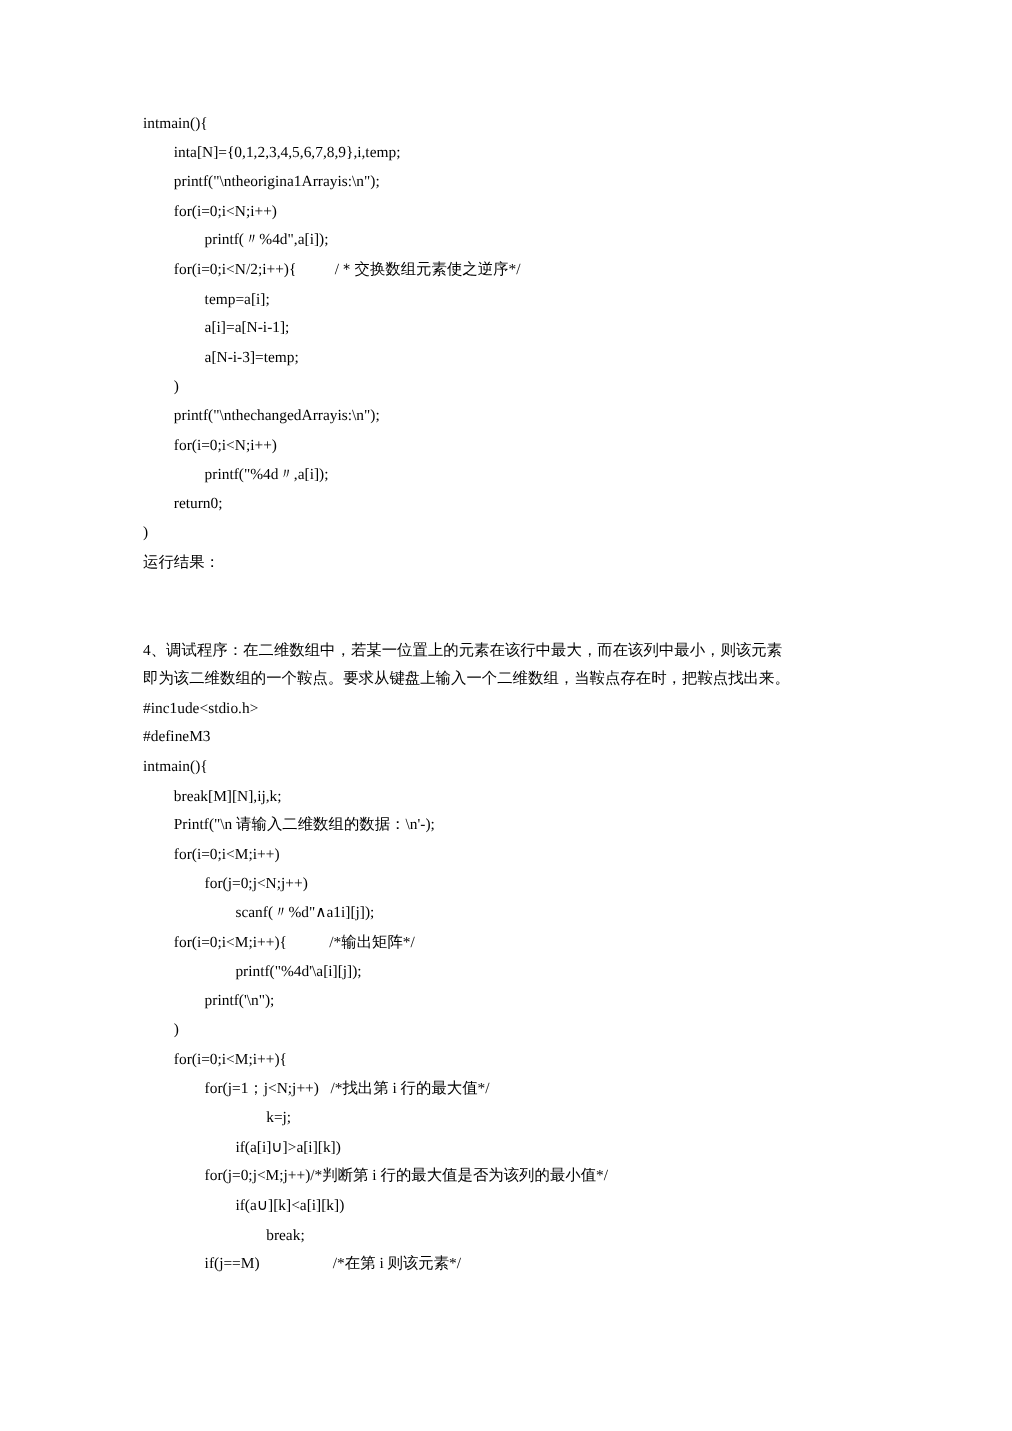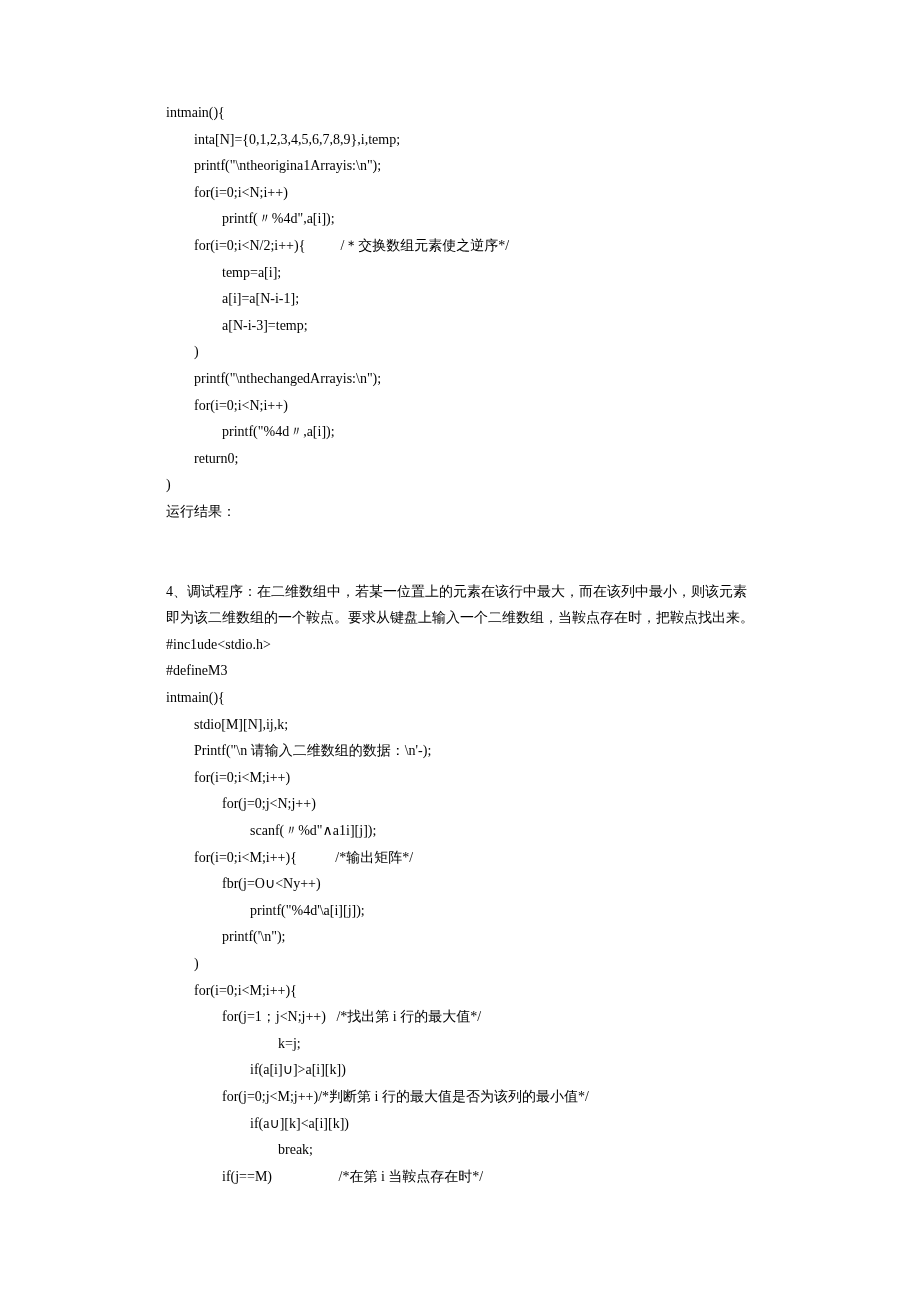--- a/index.html
+++ b/index.html
@@ -9,21 +9,20 @@
       line-height: 1.9;
       color: #000;
       margin: 0;
       padding: 100px 130px 60px 130px;
       width: 920px;
       box-sizing: border-box;
     }
     .code-line {
       white-space: pre;
       font-family: "SimSun", "Times New Roman", serif;
-      margin-left: 36px;
     }
     .blank {
       height: 1.9em;
     }
   </style>
 </head>
 <body>
 
 <div>
   <div class="code-line">intmain(){</div>
@@ -42,31 +41,30 @@
   <div class="code-line">        return0;</div>
   <div class="code-line">)</div>
   <div class="code-line">运行结果：</div>
   <div class="blank"></div>
   <div class="blank"></div>
   <div class="code-line">4、调试程序：在二维数组中，若某一位置上的元素在该行中最大，而在该列中最小，则该元素</div>
   <div class="code-line">即为该二维数组的一个鞍点。要求从键盘上输入一个二维数组，当鞍点存在时，把鞍点找出来。</div>
   <div class="code-line">#inc1ude&lt;stdio.h&gt;</div>
   <div class="code-line">#defineM3</div>
   <div class="code-line">intmain(){</div>
-  <div class="code-line">        stdio[M][N],ij,k;</div>
+  <div class="code-line">        break[M][N],ij,k;</div>
   <div class="code-line">        Printf("\n 请输入二维数组的数据：\n'-);</div>
   <div class="code-line">        for(i=0;i&lt;M;i++)</div>
   <div class="code-line">                for(j=0;j&lt;N;j++)</div>
   <div class="code-line">                        scanf(〃%d"∧a1i][j]);</div>
   <div class="code-line">        for(i=0;i&lt;M;i++){           /*输出矩阵*/</div>
-  <div class="code-line">                fbr(j=O∪&lt;Ny++)</div>
   <div class="code-line">                        printf("%4d'\a[i][j]);</div>
   <div class="code-line">                printf('\n");</div>
   <div class="code-line">        )</div>
   <div class="code-line">        for(i=0;i&lt;M;i++){</div>
   <div class="code-line">                for(j=1；j&lt;N;j++)   /*找出第 i 行的最大值*/</div>
   <div class="code-line">                                k=j;</div>
   <div class="code-line">                        if(a[i]∪]&gt;a[i][k])</div>
   <div class="code-line">                for(j=0;j&lt;M;j++)/*判断第 i 行的最大值是否为该列的最小值*/</div>
   <div class="code-line">                        if(a∪][k]&lt;a[i][k])</div>
   <div class="code-line">                                break;</div>
-  <div class="code-line">                if(j==M)                   /*在第 i 当鞍点存在时*/</div>
+  <div class="code-line">                if(j==M)                   /*在第 i 则该元素*/</div>
 </div>
 
 </body></html>

